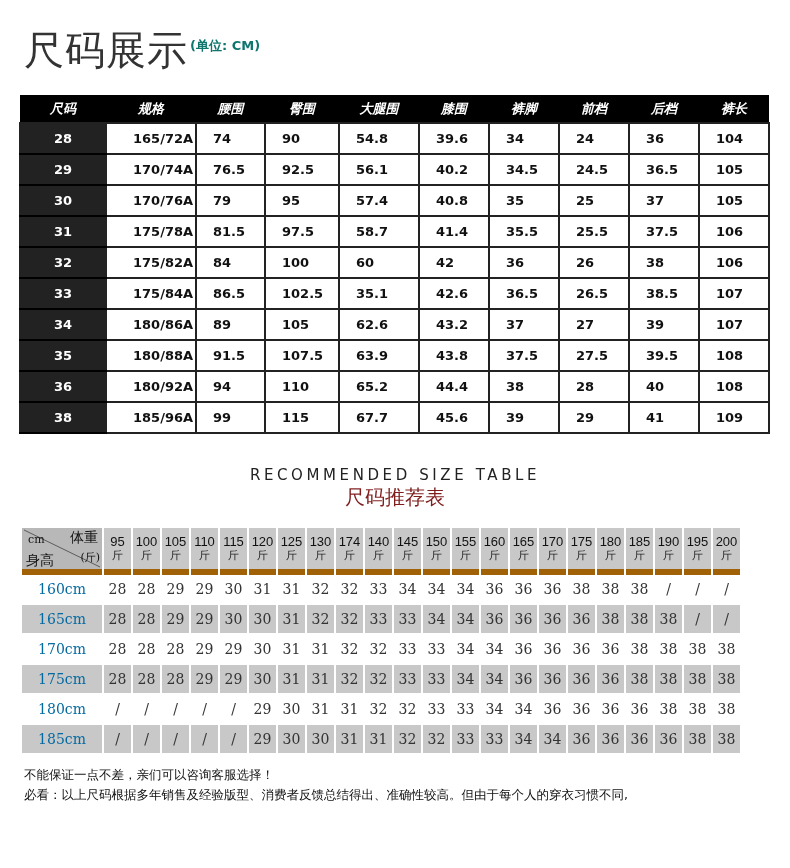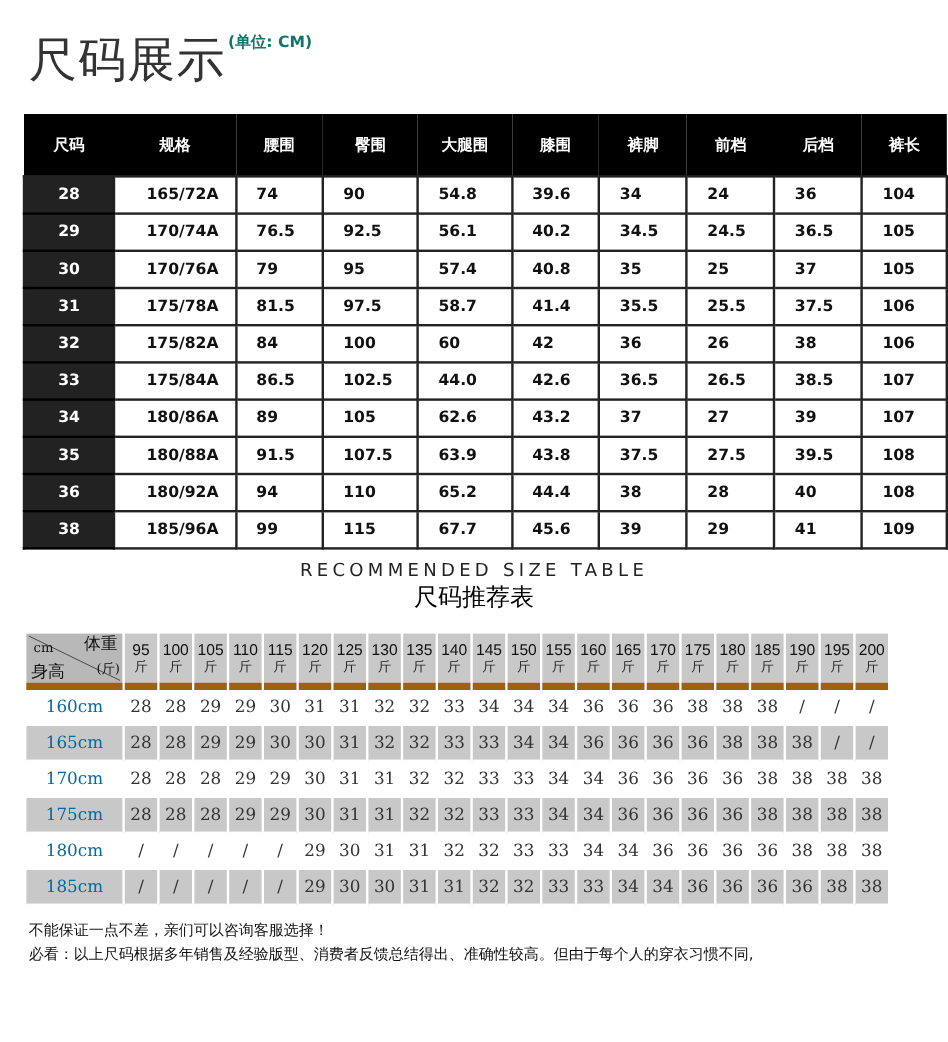--- a/index.html
+++ b/index.html
@@ -1,29 +1,29 @@
 <!DOCTYPE html>
 <html><head>
 <meta charset="utf-8">
 <style>
   html, body { margin: 0; padding: 0; background: #ffffff; }
   body { width: 790px; height: 868px; position: relative; overflow: hidden; font-family: "DejaVu Sans", sans-serif; color: #111; }
 
-  .page-title { position: absolute; left: 24px; top: 26px; display: flex; align-items: flex-start; }
+  .page-title { position: absolute; left: 24px; top: 26px; display: flex; align-items: center; }
   .page-title .main { font-size: 40px; font-weight: 200; color: #333; letter-spacing: 1px; line-height: 48px; font-family: "DejaVu Sans", sans-serif; }
   .page-title .unit { font-size: 13px; font-weight: bold; color: #0f766e; margin-left: 2px; margin-bottom: 8px; }
 
   table.spec { position: absolute; left: 19px; top: 95px; border-collapse: collapse; font-family: "DejaVu Sans", sans-serif; }
-  table.spec th { background: #000; color: #fff; font-size: 13px; font-weight: bold; height: 27px; padding: 12px; text-align: center; }
+  table.spec th { background: #000; color: #fff; font-size: 13px; font-weight: bold; height: 27px; padding: 0; text-align: center; font-style: italic; }
   table.spec td { height: 29px; font-size: 13px; font-weight: bold; border: 2px solid #222; padding: 0 0 0 16px; text-align: left; color: #111; background: #fff; }
   table.spec td.size { background: #222; color: #fff; text-align: center; padding: 0; border-color: #222; border-bottom: 2px solid #000; }
   table.spec td.spec-val { padding-left: 26px; }
 
   .rec-en { position: absolute; left: 0; width: 790px; top: 466px; text-align: center; font-size: 15px; letter-spacing: 3.6px; color: #222; }
-  .rec-cn { position: absolute; left: 0; width: 790px; top: 484px; text-align: center; font-size: 20px; color: #000000; }
+  .rec-cn { position: absolute; left: 0; width: 790px; top: 484px; text-align: center; font-size: 20px; color: #7f1d1d; }
 
   table.rec { position: absolute; left: 22px; top: 528px; border-collapse: separate; border-spacing: 2px 0; font-family: "DejaVu Serif", serif; margin-left: -2px; }
   table.rec th { background: #c8c8c8; height: 41px; padding: 0; font-weight: normal; font-size: 12px; line-height: 14px; text-align: center; color: #111; width: 27px; border-bottom: 6px solid #a16207; }
   table.rec th .kg { display: block; font-family: "Liberation Sans", sans-serif; font-size: 13px; }
   table.rec th .jin { display: block; font-size: 11px; color: #222; }
   table.rec th.corner { width: 80px; position: relative; background: #b8b8b8; }
   .corner-tl { position: absolute; left: 6px; top: 5px; font-size: 11px; }
   .corner-tr { position: absolute; right: 4px; top: 2px; font-size: 14px; margin-left: 45px; }
   .corner-bl { position: absolute; left: 4px; bottom: 2px; font-size: 14px; text-align: right; }
   .corner-br { position: absolute; right: 2px; bottom: 4px; font-size: 11px; }
@@ -116,21 +116,21 @@
         <td class="">36</td>
         <td class="">26</td>
         <td class="">38</td>
         <td class="">106</td>
       </tr>
       <tr>
         <td class="size">33</td>
         <td class="spec-val">175/84A</td>
         <td class="">86.5</td>
         <td class="">102.5</td>
-        <td class="">44.0</td>
+        <td class="">35.1</td>
         <td class="">42.6</td>
         <td class="">36.5</td>
         <td class="">26.5</td>
         <td class="">38.5</td>
         <td class="">107</td>
       </tr>
       <tr>
         <td class="size">34</td>
         <td class="spec-val">180/86A</td>
         <td class="">89</td>
@@ -222,21 +222,21 @@
         </th>
         <th>
           <span class="kg">125</span>
           <span class="jin">斤</span>
         </th>
         <th>
           <span class="kg">130</span>
           <span class="jin">斤</span>
         </th>
         <th>
-          <span class="kg">135</span>
+          <span class="kg">174</span>
           <span class="jin">斤</span>
         </th>
         <th>
           <span class="kg">140</span>
           <span class="jin">斤</span>
         </th>
         <th>
           <span class="kg">145</span>
           <span class="jin">斤</span>
         </th>

